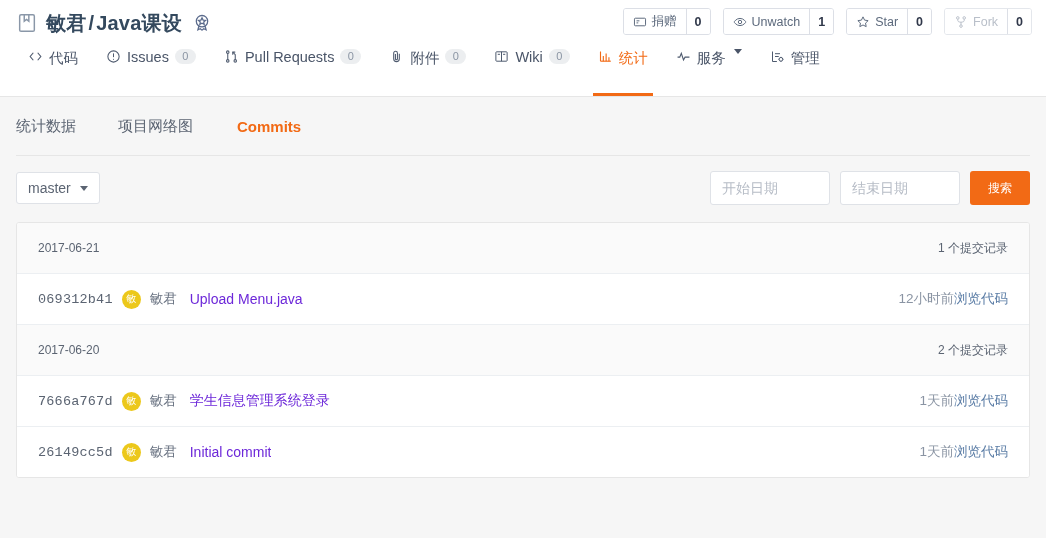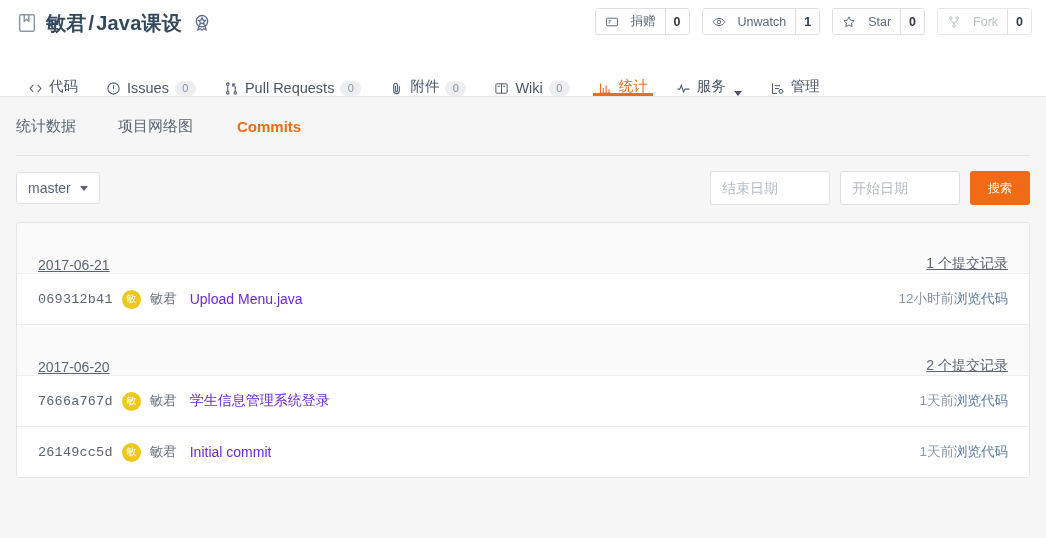--- a/index.html
+++ b/index.html
@@ -71,21 +71,21 @@
     border: 1px solid #dcdfe6;
     border-radius: 3px;
     height: 25px;
     background: #fff;
     overflow: hidden;
     font-size: 12.5px;
   }
   .btn-group .btn-main {
     display: flex;
     align-items: center;
-    gap: 12px;
+    gap: 5px;
     padding: 0 9px;
     color: #5d6a7d;
     background: #fff;
     white-space: nowrap;
     text-align: center;
   }
   .btn-group .btn-count {
     display: flex;
     align-items: center;
     padding: 0 8px;
@@ -108,21 +108,21 @@
     background: #fff;
     border-bottom: 1px solid #e6e6e6;
     height: 48px;
     box-sizing: border-box;
     padding-left: 14px;
     display: flex;
     align-items: flex-end;
   }
   .nav-item {
     display: flex;
-    align-items: flex-end;
+    align-items: flex-start;
     gap: 6px;
     height: 47px;
     padding: 0 14px;
     font-size: 14.5px;
     color: #4a5568;
     position: relative;
     box-sizing: border-box;
     white-space: nowrap;
   }
   .nav-item .nav-icon {
@@ -254,26 +254,25 @@
     border: 1px solid #e6e6e6;
     border-radius: 3px;
     background: #fff;
     overflow: hidden;
   }
   .date-row {
     background: #fafafa;
     border-bottom: 1px solid #eceff2;
     height: 50px;
     display: flex;
-    align-items: flex-end;
+    align-items: center;
     justify-content: space-between;
     padding: 0 21px;
-    font-size: 14px;
+    font-size: 12px;
     color: #5b6472;
-    text-decoration: underline;
   }
   .date-row .date-count { color: #5b6472; }
   .commit-row {
     background: #fff;
     border-bottom: 1px solid #eceff2;
     height: 50px;
     display: flex;
     align-items: center;
     justify-content: space-between;
     padding: 0 21px;
@@ -493,22 +492,22 @@
     <span class="sub-nav-item active">Commits</span>
   </div>
   <div class="sub-divider"></div>
 
   <div class="toolbar">
     <div class="branch-select">
       <span>master</span>
       <span class="caret"></span>
     </div>
     <div class="search-group">
+      <input class="date-input" type="text" placeholder="开始日期" style="">
       <input class="date-input" type="text" placeholder="结束日期" style="">
-      <input class="date-input" type="text" placeholder="开始日期" style="">
       <button class="search-btn">搜索</button>
     </div>
   </div>
 
   <div class="commit-panel">
 
     <div class="date-row">
       <span>2017-06-21</span>
       <span class="date-count">1 个提交记录</span>
     </div>

